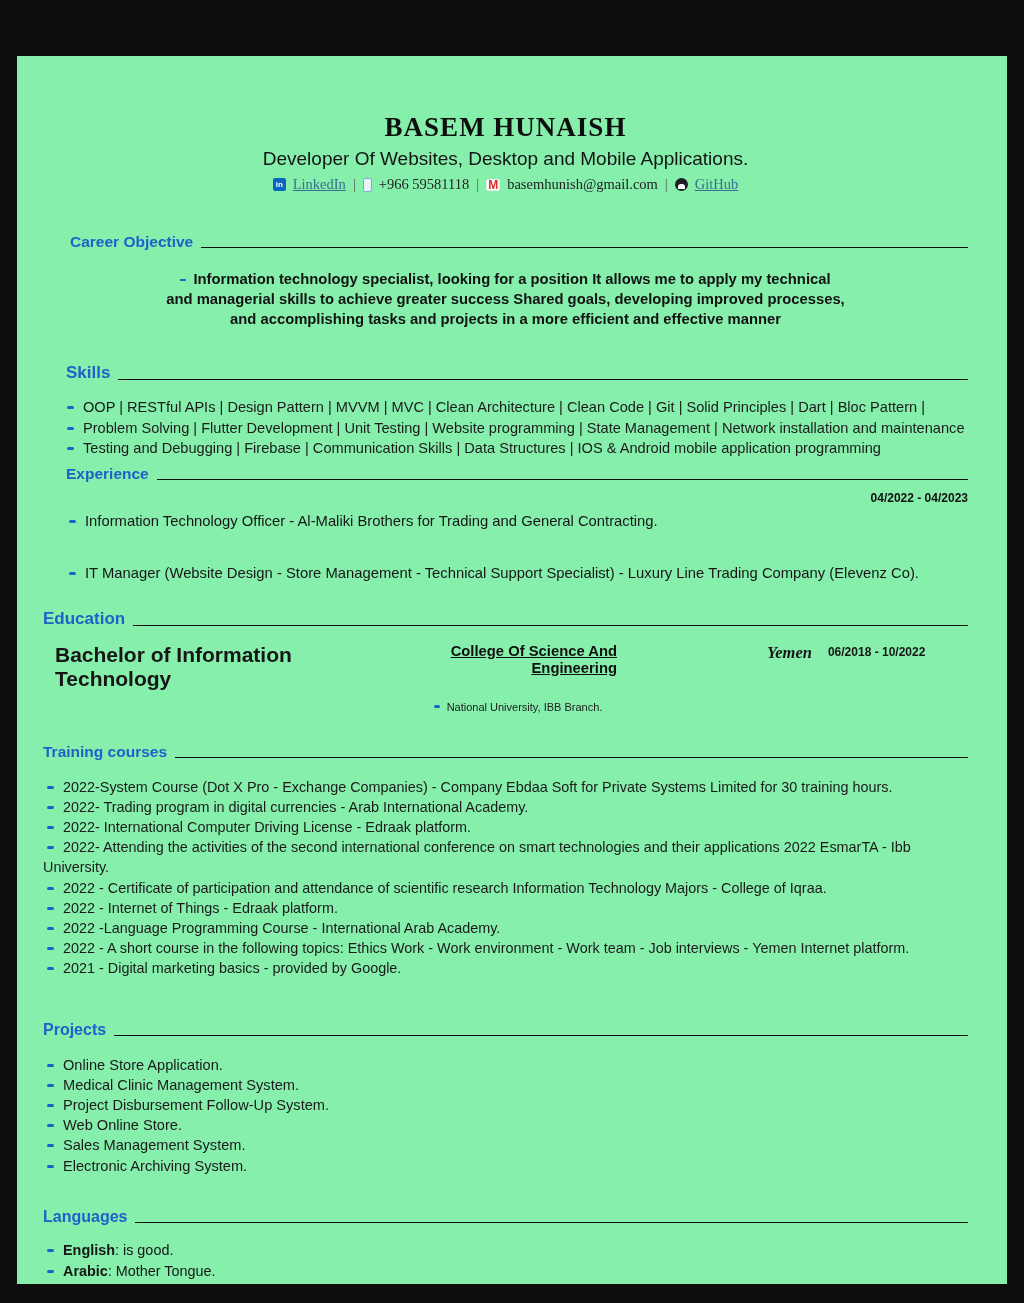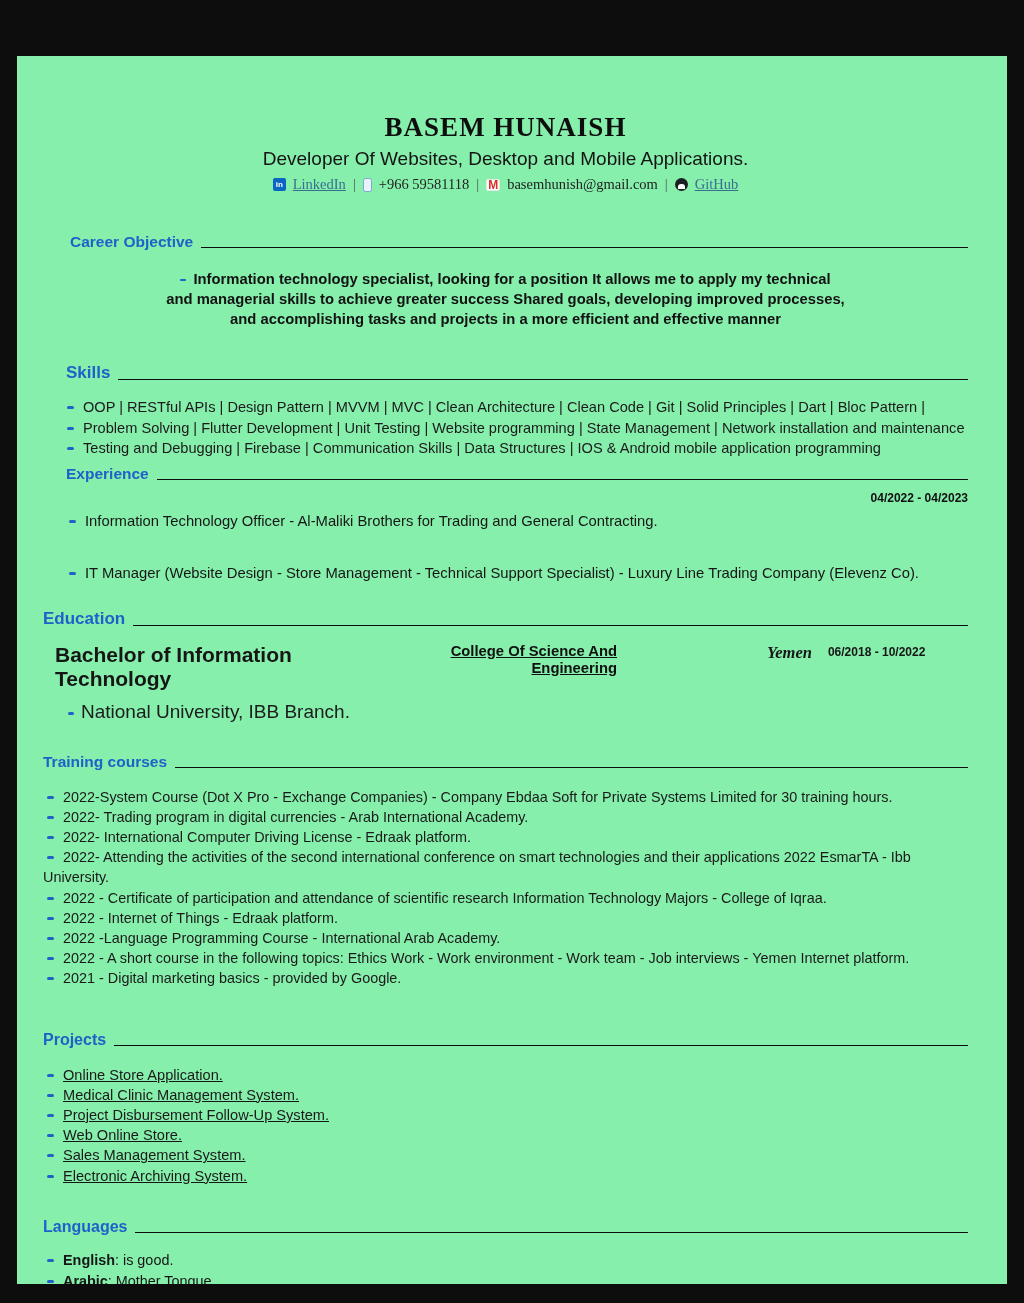--- a/index.html
+++ b/index.html
@@ -87,31 +87,31 @@
   .ed-degree { font-weight:700; font-size:21px; margin-left:12px; width:330px; }
   .ed-college {
     width:190px; margin-left:42px; text-align:right; font-weight:700; font-size:14.8px;
     text-decoration:underline; line-height:17px; color:#101010;
   }
   .ed-loc {
     margin-left:150px; font-family:"Liberation Serif", serif; font-style:italic;
     font-size:16.5px; font-weight:600;
   }
   .ed-date { margin-left:16px; font-weight:700; font-size:12px; padding-top:2px; }
-  .ed-note { margin:10px 0 0 25px; font-size:19px; color:#1c1c1c; }
+  .ed-note { margin:10px 0 0 25px; font-size:11px; color:#1c1c1c;text-align:center; }
   
   .tr-head { margin:30px 0 0 0; }
   .tr-head .ht { font-size:15.5px; }
   .tr-list { margin:16px 0 0 0; max-width:900px; }
   .tr-item { font-size:14.4px; line-height:20.2px; color:#1a1a1a; }
   .tr-item .b { margin-left:4px; }
   
   .pr-head { margin:42px 0 0 0; }
   .pr-head .ht { font-size:16px; }
-  .pr-list { margin:16px 0 0 4px;text-decoration:underline; }
+  .pr-list { margin:16px 0 0 4px; }
   .pr-item { font-size:14.6px; line-height:20.2px; color:#1a1a1a; }
   
   .lg-head { margin:32px 0 0 0; }
   .lg-head .ht { font-size:16px; }
   .lg-list { margin:14px 0 0 4px; }
   .lg-item { font-size:14.4px; line-height:21px; color:#161616; }
 </style>
 </head>
 <body>
 

